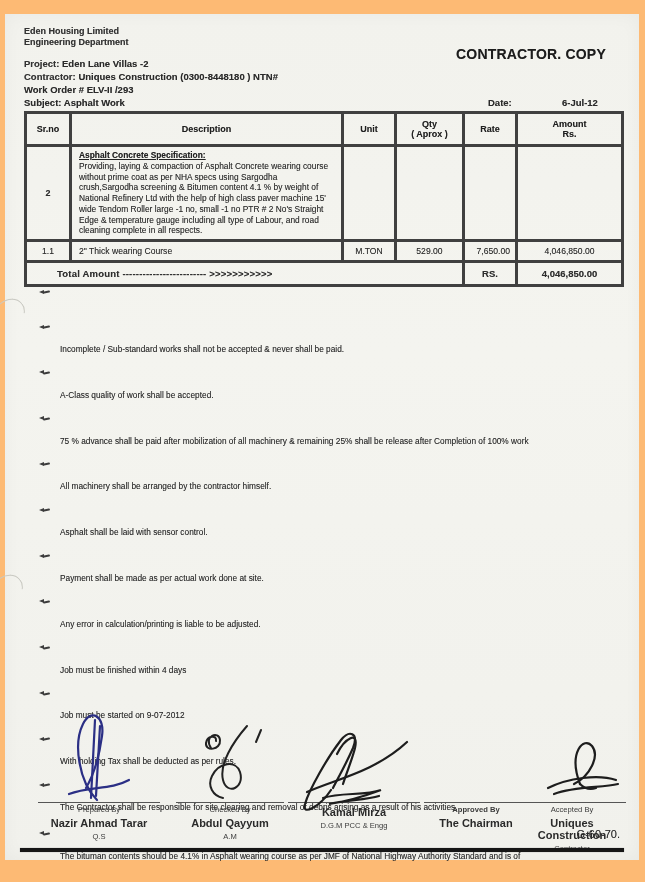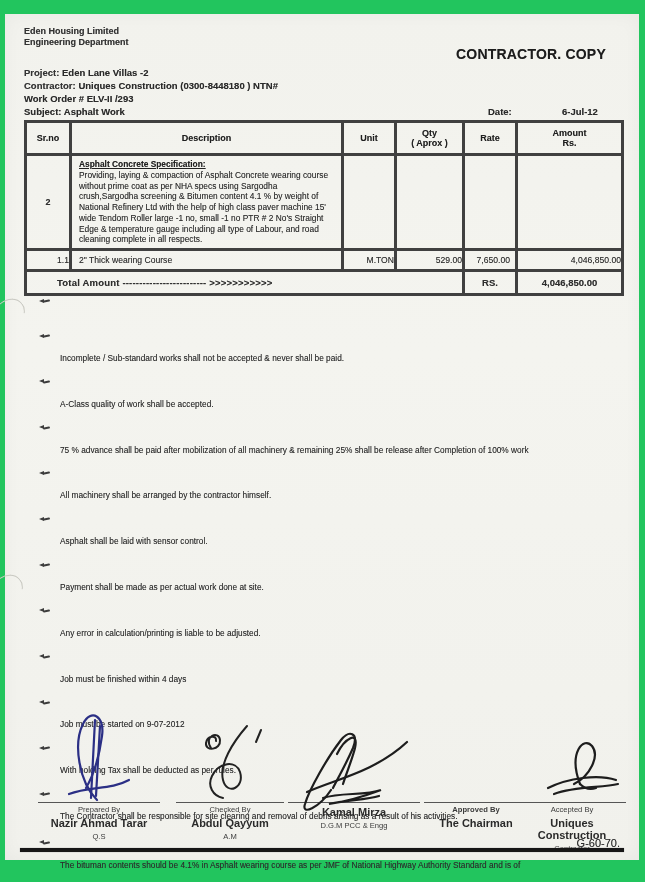--- a/index.html
+++ b/index.html
@@ -1,49 +1,49 @@
 <!DOCTYPE html>
 <html><head>
 <meta charset="utf-8">
 <style>
   html,body { margin:0; padding:0; background:#ffffff; }
   .page {
     position:relative; width:645px; height:882px; overflow:hidden;
     font-family:"Liberation Sans", sans-serif; color:#2e2e2e;
-    background:#22c55e;
+    background:#fdba74;
   }
   .scan {
     position:absolute; left:5px; top:14px; width:634px; height:846px;
     background:linear-gradient(180deg,#f2f2ed 0%,#f4f4ef 40%,#f1f1ec 100%);
     box-shadow:inset 0 0 18px rgba(0,0,0,0.04);
   }
   .content { position:absolute; left:24px; top:26px; width:600px; text-shadow:0 0 0.5px rgba(45,45,45,0.45); }
 
   
   .hsmall { font-size:9px; line-height:11px; font-weight:600; color:#333; }
   .copy-label { position:absolute; left:432px; top:20px; font-size:14px; font-weight:bold; color:#1c1c1c; letter-spacing:0.2px; }
-  .hmeta { margin-top:18px; font-size:9.5px; line-height:13px; font-weight:bold; color:#2a2a2a; }
+  .hmeta { margin-top:9px; font-size:9.5px; line-height:13px; font-weight:bold; color:#2a2a2a; }
   .hmeta .lt { color:#333; }
   .subject-row { position:relative; font-size:9.5px; line-height:13px; margin-bottom:2px; }
   .date-label { position:absolute; left:464px; top:0; font-weight:bold; }
   .date-value { position:absolute; left:538px; top:0; font-weight:bold; }
 
   
   table.wo { border-collapse:collapse; width:599px; table-layout:fixed; }
   table.wo td, table.wo th { border:3px solid #404040; padding:0; vertical-align:middle; }
   table.wo { border:2px solid #333; }
   th { font-size:9px; color:#1f1f1f; }
   .th-sub { font-weight:bold; }
   .hdr-row th { height:30px; }
   .desc-cell { padding:3px 7px 3px 7px !important; vertical-align:top !important; }
   .desc-title { font-size:8.4px; font-weight:bold; text-decoration:underline; color:#222; margin-bottom:1px; }
   .desc-body { font-size:8.4px; line-height:10.7px; color:#2d2d2d; }
   .sr-cell { text-align:center; font-size:9px; font-weight:bold; }
   .item-row td { height:18px; font-size:8.6px; }
-  .c { text-align:right; }
+  .c { text-align:center; }
   .r { text-align:right; padding-right:5px !important; }
   .item-desc { padding-left:7px !important; font-size:8.6px; }
   .total-row td { height:21px; border-top:2px solid #333; }
   .total-label-cell { font-size:9.5px; font-weight:bold; padding-left:30px !important; letter-spacing:0.2px; white-space:nowrap; overflow:hidden;margin-top:38px; }
   .total-rs { font-size:9.5px; font-weight:bold; text-align:center; }
   .total-amt { font-size:9.5px; font-weight:bold; text-align:center; }
 
   
   .terms-head { margin:6px 0 3px 30px; font-size:9px; font-weight:bold; color:#222; }
   ul.terms { list-style:none; margin:0; padding:0 0 0 12px; }

